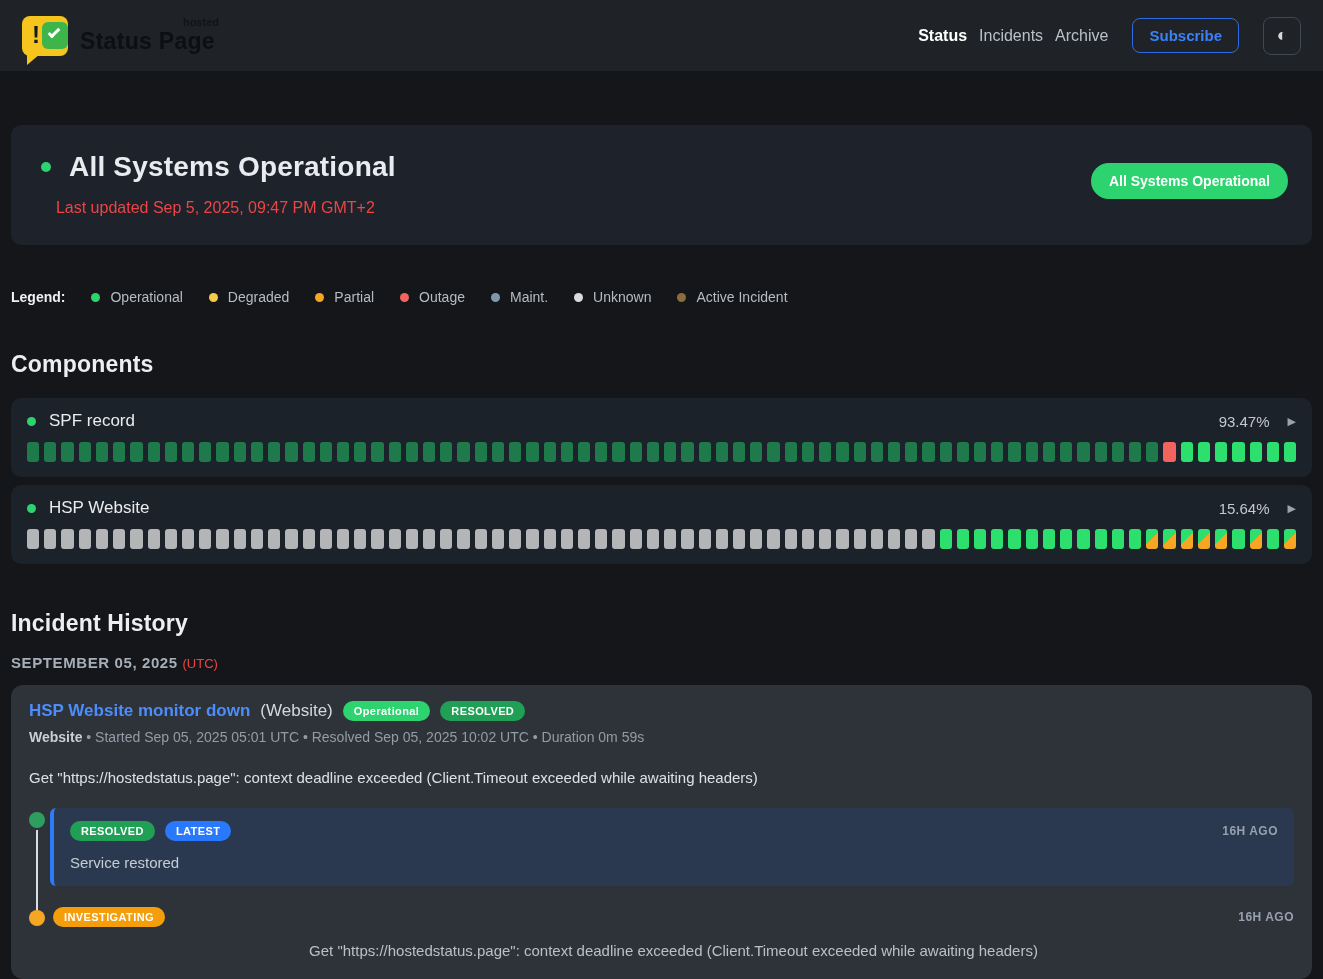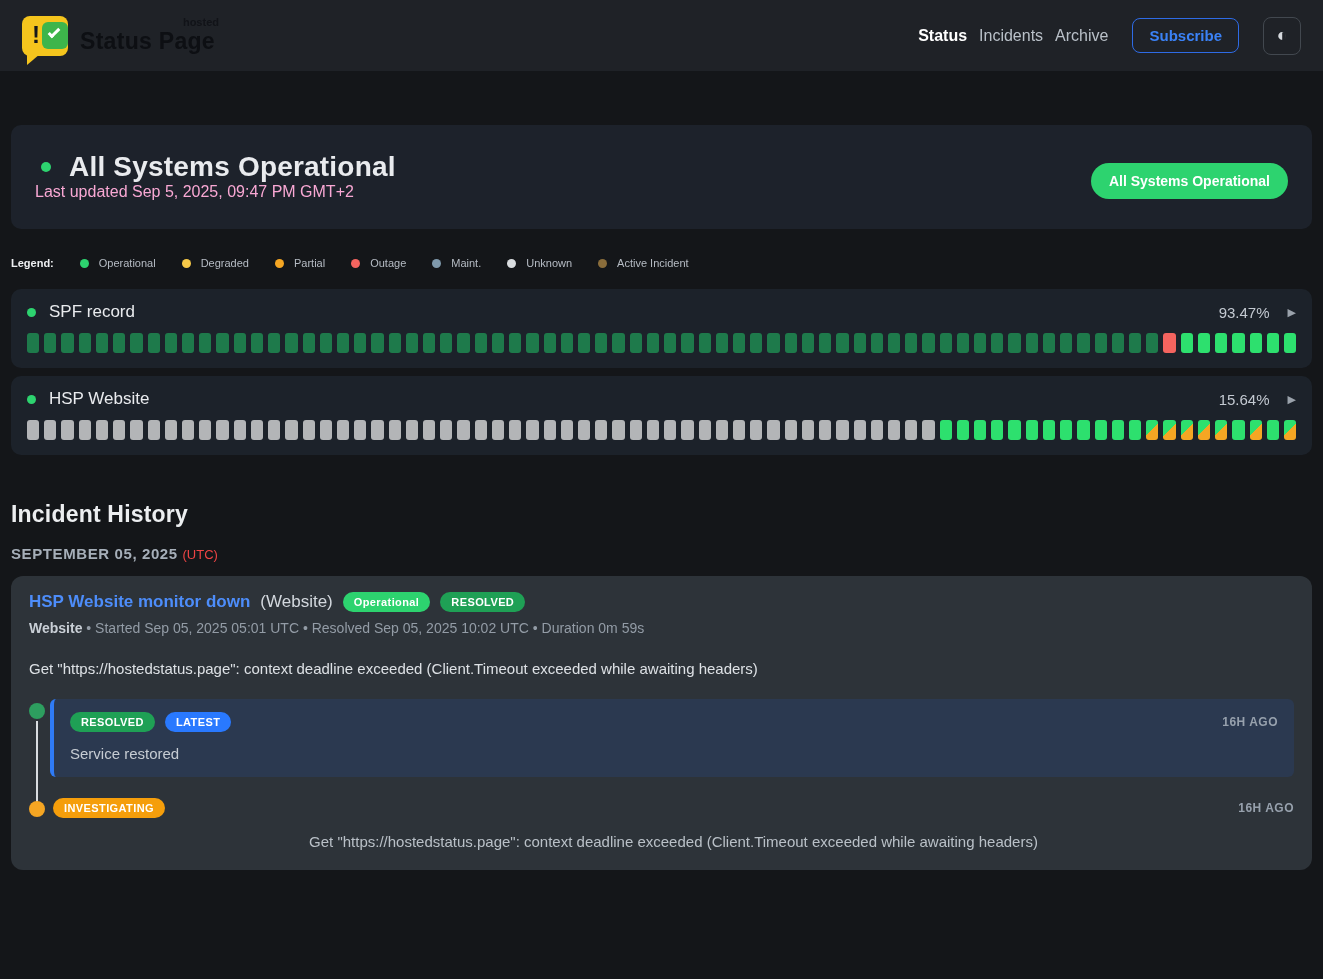--- a/index.html
+++ b/index.html
@@ -24,25 +24,25 @@
   .subscribe { background:transparent; border:1px solid #2e6be5; color:#3b82f6; font-size:15px; font-weight:600; padding:8px 16px; border-radius:8px; cursor:pointer; font-family:inherit; }
   .theme-toggle { width:38px; height:38px; border:1px solid #42484f; border-radius:8px; background:transparent; color:#d5d9dd; font-size:18px; cursor:pointer; display:flex; align-items:center; justify-content:center; }
 
   main { padding:0 11px; }
 
   
   .hero { margin-top:54px; background:#1d222b; border-radius:10px; padding:26px 24px 28px; display:flex; align-items:flex-start; justify-content:space-between; }
   .hero-title-row { display:flex; align-items:center; gap:18px; padding-left:6px; }
   .status-dot { width:10px; height:10px; border-radius:50%; background:#2dd36f; flex:0 0 auto; }
   .hero h1 { font-size:28px; font-weight:600; color:#e9ebee; letter-spacing:.2px; }
-  .hero-updated { font-size:16px; color:#f9a8d4; }
+  .hero-updated { margin-top:16px; font-size:16px; color:#ef4444;text-align:center; }
   .hero-badge { background:#2dd36f; color:#fff; font-size:14px; font-weight:700; padding:10px 18px; border-radius:22px; margin-top:12px; white-space:nowrap; }
 
   
-  .legend { margin-top:28px; display:flex; align-items:center; gap:26px; font-size:11px; color:#b6bcc4; }
+  .legend { margin-top:44px; display:flex; align-items:center; gap:26px; font-size:14px; color:#b6bcc4; }
   .legend-label { font-weight:700; color:#eef0f2; }
   .legend-item { display:inline-flex; align-items:center; gap:10px; }
   .ldot { width:9px; height:9px; border-radius:50%; display:inline-block; }
 
   
   .section-heading { margin-top:46px; font-size:23px; font-weight:600; color:#eceef0; letter-spacing:.2px; }
   .component-card { margin-top:20px; background:#1c222a; border-radius:10px; padding:13px 16px 15px; }
   .component-card + .component-card { margin-top:8px; }
   .comp-head { display:flex; align-items:center; }
   .comp-name-wrap { display:flex; align-items:center; gap:13px; }
@@ -141,20 +141,21 @@
           <span>Maint.</span>
         </span><span class="legend-item">
           <span class="ldot" style="background: rgb(217, 220, 223);"></span>
           <span>Unknown</span>
         </span><span class="legend-item">
           <span class="ldot" style="background: rgb(138, 109, 59);"></span>
           <span>Active Incident</span>
         </span></span>
   </div>
 
+  <h2 class="section-heading">Components</h2>
 
   <section class="component-card">
     <div class="comp-head">
       <div class="comp-name-wrap">
         <span class="comp-dot" style="background: rgb(45, 211, 111);"></span>
         <span class="comp-name">SPF record</span>
       </div>
       <div class="comp-right">
         <span class="comp-uptime">93.47%</span>
         <span class="expand-icon">▶</span>

